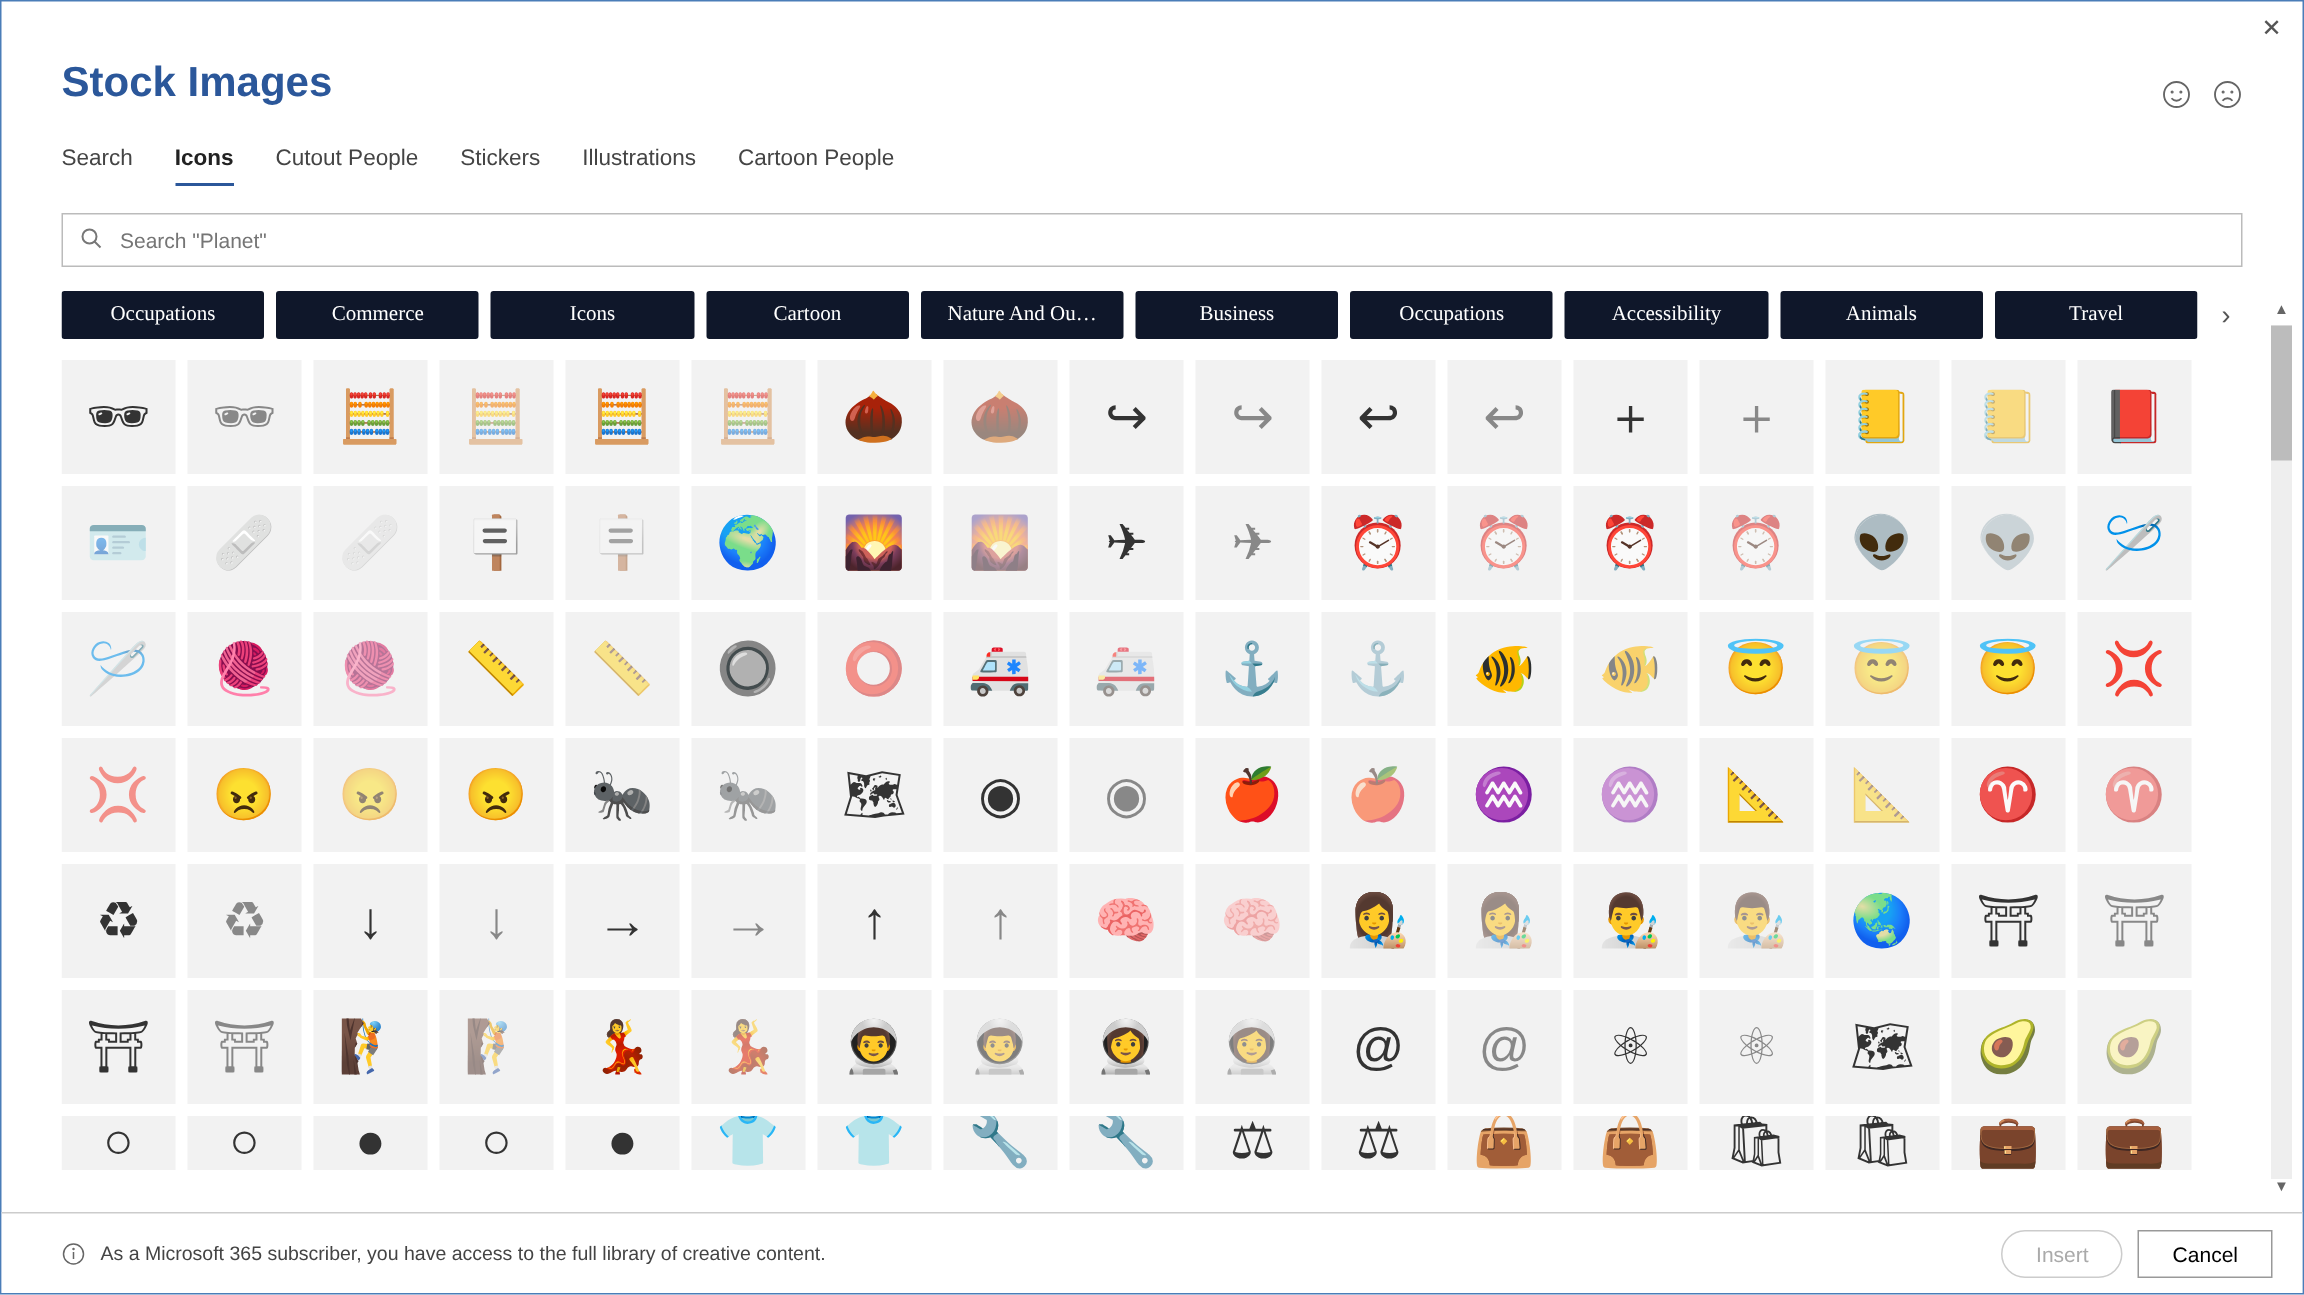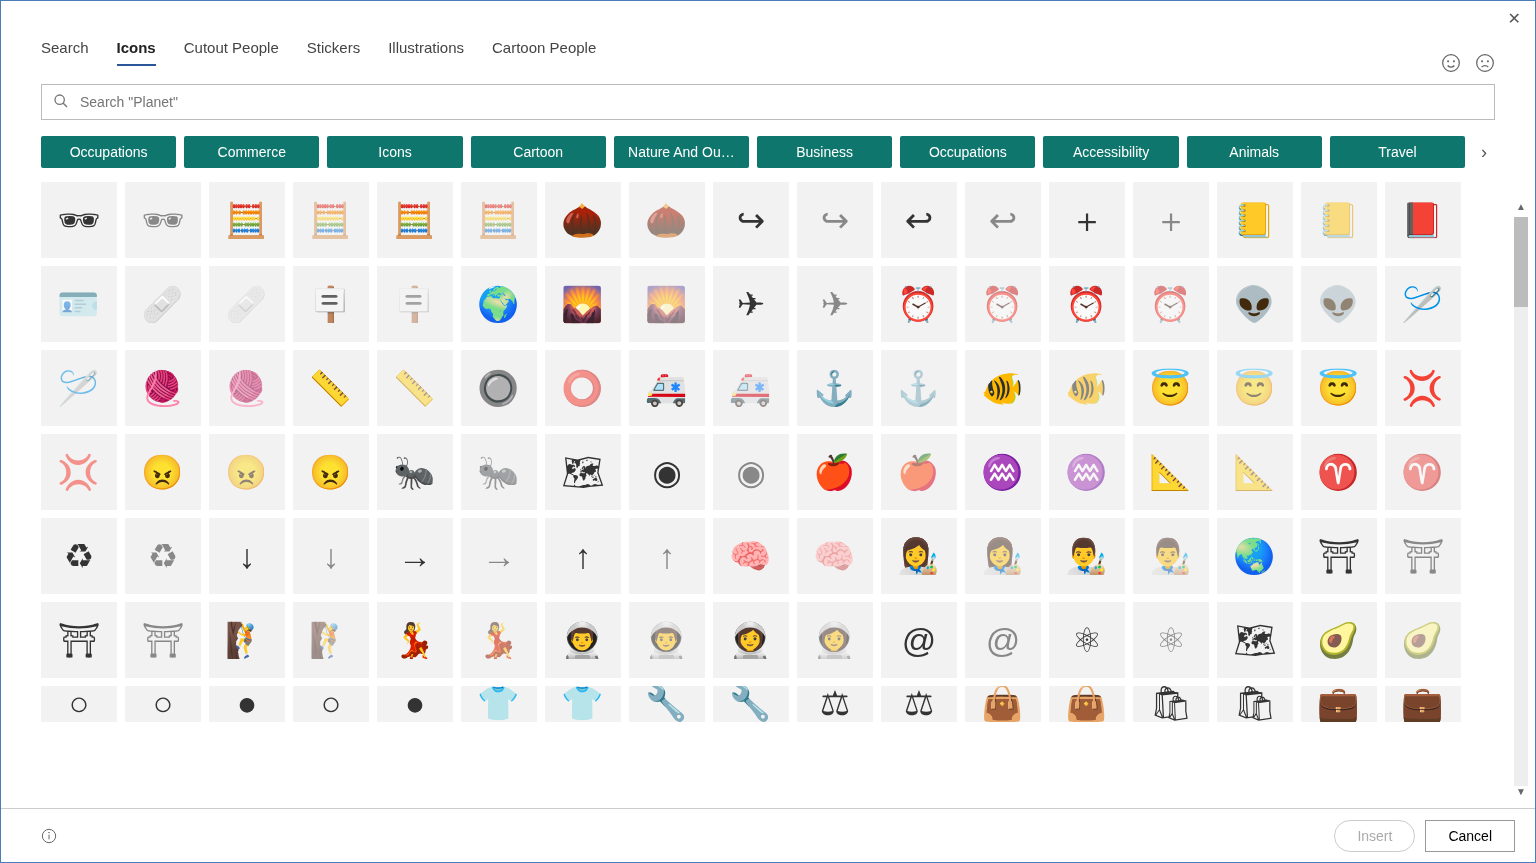--- a/index.html
+++ b/index.html
@@ -10,21 +10,21 @@
 .container { padding: 38px 40px 0 40px; height: 100%; display: flex; flex-direction: column; }
 .title { color: #2b579a; font-size: 28px; font-weight: 600; margin-bottom: 26px; }
 .tabs { display: flex; gap: 28px; border-bottom: none; margin-bottom: 18px; }
 .tab { font-size: 15px; color: #444; padding-bottom: 8px; cursor: pointer; }
 .tab.active { color: #222; font-weight: 600; border-bottom: 2px solid #2b579a; }
 .search { position: relative; margin-bottom: 16px; }
 .search input { width: 100%; height: 36px; border: 1px solid #bbb; padding: 0 12px 0 38px; font-size: 14px; outline: none; }
 .search .mag { position: absolute; left: 12px; top: 9px; width: 16px; height: 16px; stroke: #777; fill: none; stroke-width: 2; }
 .chips-row { display: flex; align-items: center; gap: 8px; margin-bottom: 14px; }
 .chips { display: flex; gap: 8px; flex: 1; overflow: hidden; }
-.chip { flex: 1; min-width:0; height: 32px; background: #0f766e; color: #fff; font-size: 14px; display: flex; align-items: center; justify-content: center; cursor: pointer; border-radius: 2px; overflow: hidden; white-space: nowrap; text-overflow: ellipsis; padding: 0 6px; }
+.chip { flex: 1; min-width:0; height: 32px; background: #0f172a; color: #fff; font-size: 14px; display: flex; align-items: center; justify-content: center; cursor: pointer; border-radius: 2px; overflow: hidden; white-space: nowrap; text-overflow: ellipsis; padding: 0 6px; font-family: Liberation Serif, serif; }
 .chip-arrow { width: 22px; height: 22px; display:flex; align-items:center; justify-content:center; color:#555; cursor:pointer; font-size:18px; }
 .grid-wrap { flex:1; position: relative; overflow:hidden; }
 .grid { display: grid; grid-template-columns: repeat(17, 76px); gap: 8px; align-content: start; }
 .cell { width: 76px; height: 76px; background: #f2f2f2; display:flex; align-items:center; justify-content:center; cursor:pointer; color:#333; }
 .cell .glyph { font-size: 34px; line-height:1; }
 .footer { position:absolute; bottom:0; left:0; right:0; height:54px; border-top:1px solid #ccc; display:flex; align-items:center; padding:0 20px 0 40px; background:#fff; }
 .footer .info { display:flex; align-items:center; gap:10px; font-size:13px; color:#444; }
 .footer .info svg { width:16px; height:16px; stroke:#666; fill:none; stroke-width:1.5; }
 .footer .btns { margin-left:auto; display:flex; gap:10px; }
 .footer button { height:32px; padding:0 22px; font-size:14px; border:1px solid #999; background:#fff; cursor:pointer; }
@@ -47,20 +47,21 @@
     </svg>
   <svg viewBox="0 0 24 24">
       <circle cx="12" cy="12" r="10"></circle>
       <circle cx="8.5" cy="10" r="0.5" fill="#666"></circle>
       <circle cx="15.5" cy="10" r="0.5" fill="#666"></circle>
       <path d="M8 17c1-1.2 2.5-2 4-2s3 0.8 4 2"></path>
     </svg>
 </div>
 
 <div class="container">
+  <div class="title">Stock Images</div>
   <div class="tabs" id="tabs">
       <div class="tab">Search</div>
       <div class="tab active">Icons</div>
       <div class="tab">Cutout People</div>
       <div class="tab">Stickers</div>
       <div class="tab">Illustrations</div>
       <div class="tab">Cartoon People</div>
     </div>
   <div class="search">
     <svg class="mag" viewBox="0 0 24 24">
@@ -455,18 +456,19 @@
   <div class="arr">▼</div>
 </div>
 
 <div class="footer">
   <div class="info">
     <svg viewBox="0 0 24 24">
         <circle cx="12" cy="12" r="10"></circle>
         <line x1="12" y1="10" x2="12" y2="17"></line>
         <circle cx="12" cy="7" r="0.5" fill="#666"></circle>
       </svg>
+    <span>As a Microsoft 365 subscriber, you have access to the full library of creative content.</span>
   </div>
   <div class="btns">
     <button class="primary">Insert</button>
     <button>Cancel</button>
   </div>
 </div>
 
 </body></html>

